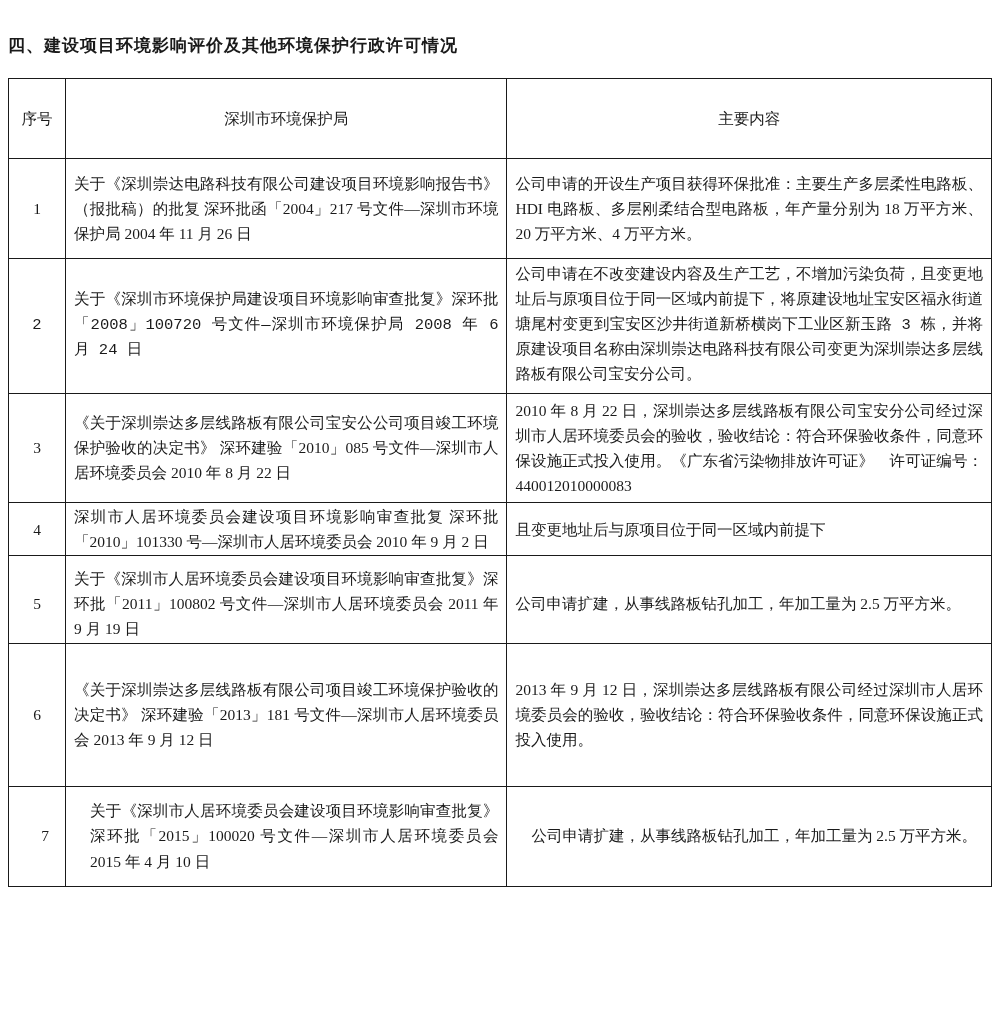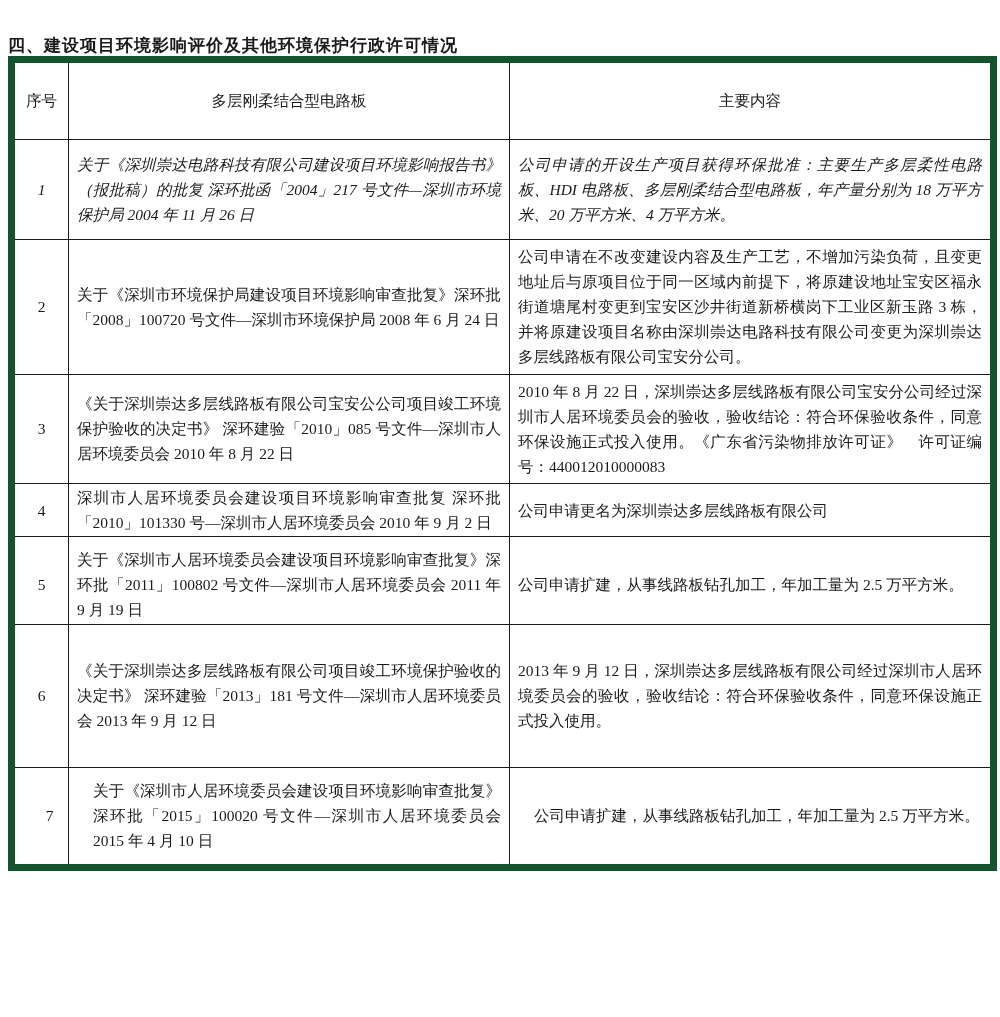--- a/index.html
+++ b/index.html
@@ -26,21 +26,22 @@
     font-weight: bold;
     letter-spacing: 1px;
     margin: 0;
     padding-top: 36px;
     line-height: 20px;
   }
   table.permits {
     border-collapse: collapse;
     table-layout: fixed;
     width: 984px;
-    border: 7px solid #14532d;
+    margin-top: 22px;
+    border: 1px solid #14532d;
   }
   table.permits th,
   table.permits td {
     border: 1px solid #1a1a1a;
     font-weight: normal;
     font-size: 15.5px;
     line-height: 1.62;
     vertical-align: middle;
     box-sizing: border-box;
     padding: 4px 8px;
@@ -55,22 +56,22 @@
   td.cell-name {
     text-align: justify;
     padding-left: 10px;
     padding-right: 6px;
   }
   td.cell-content {
     text-align: justify;
     padding-left: 10px;
     padding-right: 8px;
   }
-  tr.row-1 td { height: 100px; font-style: italic; }
-  tr.row-2 td { height: 110px; }
+  tr.row-1 td { height: 100px; }
+  tr.row-2 td { height: 110px; font-family: Liberation Mono, monospace; }
   tr.row-3 td { height: 94px; }
   tr.row-4 td { height: 48px; padding-top: 1px; padding-bottom: 1px; }
   tr.row-5 td { height: 65px; padding-top: 10px; padding-bottom: 1px; }
   tr.row-6 td { height: 143px; }
   tr.row-7 td { height: 100px; padding-left: 24px; }
   .section5-title {
     font-size: 17px;
     font-weight: normal;
     letter-spacing: 1px;
     margin: 0;
@@ -103,21 +104,21 @@
 
   <table class="permits">
     <colgroup>
       <col style="width:57px">
       <col style="width:441px">
       <col style="width:484px">
     </colgroup>
     <thead>
       <tr>
         <th>序号</th>
-        <th>多层刚柔结合型电路板</th>
+        <th>深圳市环境保护局</th>
         <th>主要内容</th>
       </tr>
     </thead>
     <tbody>
       <tr class="row-1">
         <td class="cell-no">1</td>
         <td class="cell-name">关于《深圳崇达电路科技有限公司建设项目环境影响报告书》（报批稿）的批复 深环批函「2004」217 号文件—深圳市环境保护局 2004 年 11 月 26 日</td>
         <td class="cell-content">公司申请的开设生产项目获得环保批准：主要生产多层柔性电路板、HDI 电路板、多层刚柔结合型电路板，年产量分别为 18 万平方米、20 万平方米、4 万平方米。</td>
       </tr>
       <tr class="row-2">
@@ -126,21 +127,21 @@
         <td class="cell-content">公司申请在不改变建设内容及生产工艺，不增加污染负荷，且变更地址后与原项目位于同一区域内前提下，将原建设地址宝安区福永街道塘尾村变更到宝安区沙井街道新桥横岗下工业区新玉路 3 栋，并将原建设项目名称由深圳崇达电路科技有限公司变更为深圳崇达多层线路板有限公司宝安分公司。</td>
       </tr>
       <tr class="row-3">
         <td class="cell-no">3</td>
         <td class="cell-name">《关于深圳崇达多层线路板有限公司宝安公公司项目竣工环境保护验收的决定书》 深环建验「2010」085 号文件—深圳市人居环境委员会 2010 年 8 月 22 日</td>
         <td class="cell-content">2010 年 8 月 22 日，深圳崇达多层线路板有限公司宝安分公司经过深圳市人居环境委员会的验收，验收结论：符合环保验收条件，同意环保设施正式投入使用。《广东省污染物排放许可证》　许可证编号：440012010000083</td>
       </tr>
       <tr class="row-4">
         <td class="cell-no">4</td>
         <td class="cell-name">深圳市人居环境委员会建设项目环境影响审查批复 深环批「2010」101330 号—深圳市人居环境委员会 2010 年 9 月 2 日</td>
-        <td class="cell-content">公司申请更名为深圳崇达多层线路板有限公司</td>
+        <td class="cell-content">且变更地址后与原项目位于同一区域内前提下</td>
       </tr>
       <tr class="row-5">
         <td class="cell-no">5</td>
         <td class="cell-name">关于《深圳市人居环境委员会建设项目环境影响审查批复》深环批「2011」100802 号文件—深圳市人居环境委员会 2011 年 9 月 19 日</td>
         <td class="cell-content">公司申请扩建，从事线路板钻孔加工，年加工量为 2.5 万平方米。</td>
       </tr>
       <tr class="row-6">
         <td class="cell-no">6</td>
         <td class="cell-name">《关于深圳崇达多层线路板有限公司项目竣工环境保护验收的决定书》 深环建验「2013」181 号文件—深圳市人居环境委员会 2013 年 9 月 12 日</td>
         <td class="cell-content">2013 年 9 月 12 日，深圳崇达多层线路板有限公司经过深圳市人居环境委员会的验收，验收结论：符合环保验收条件，同意环保设施正式投入使用。</td>

